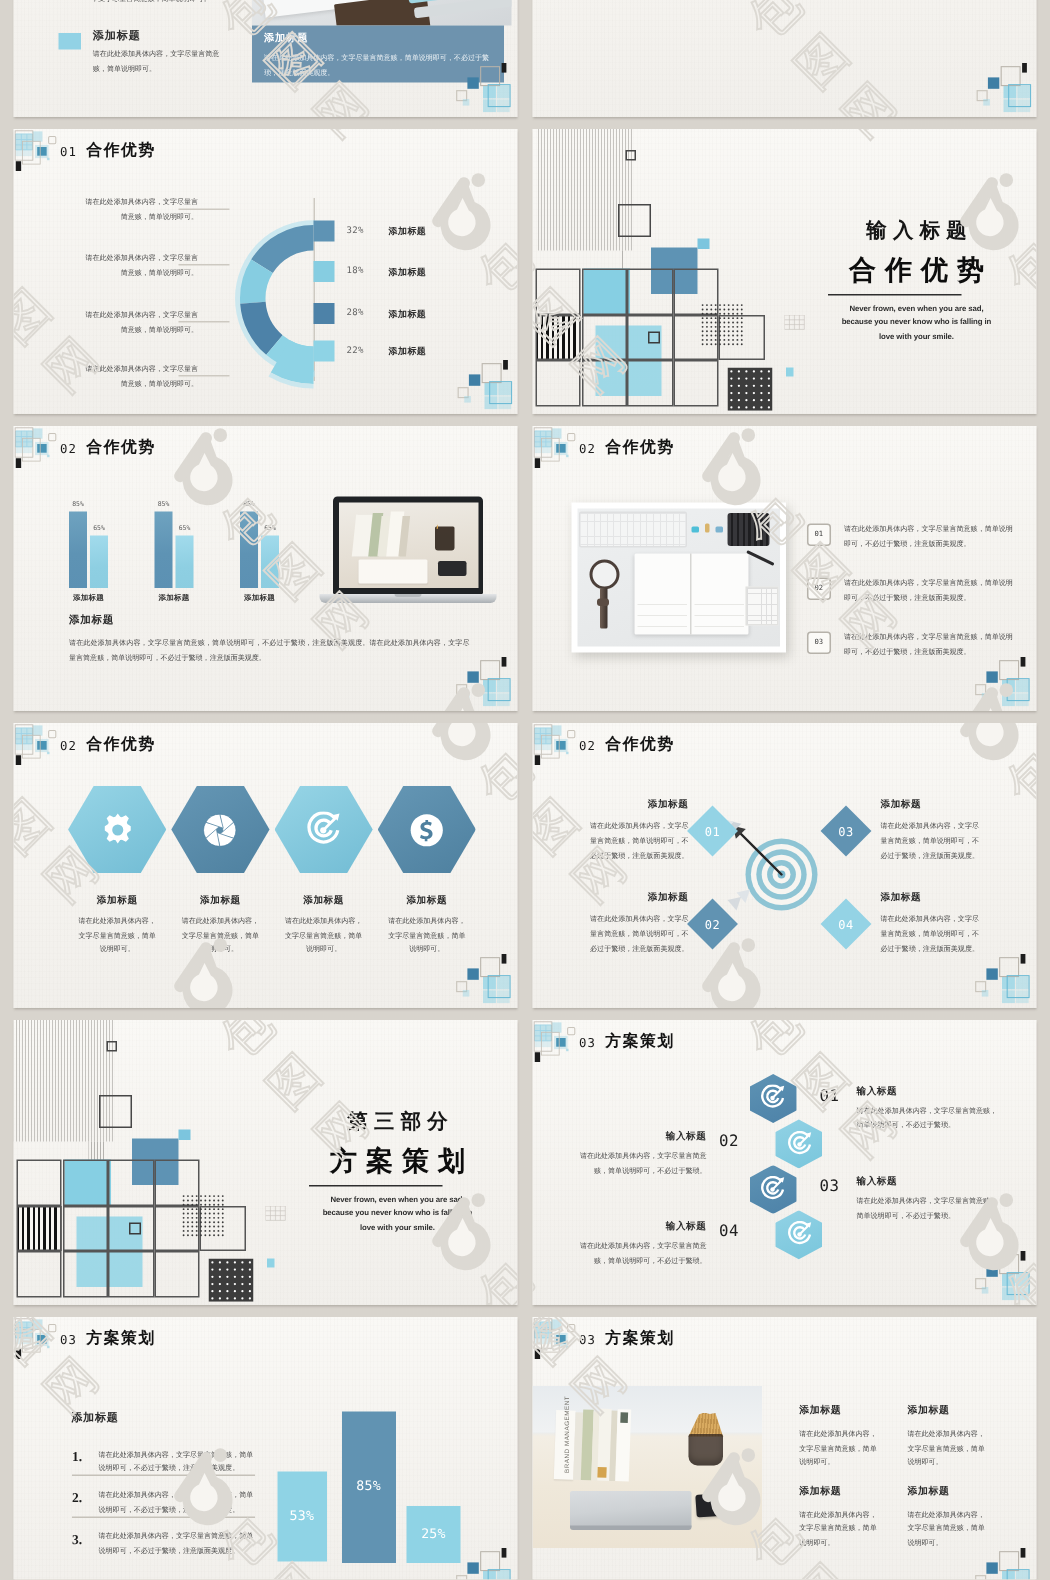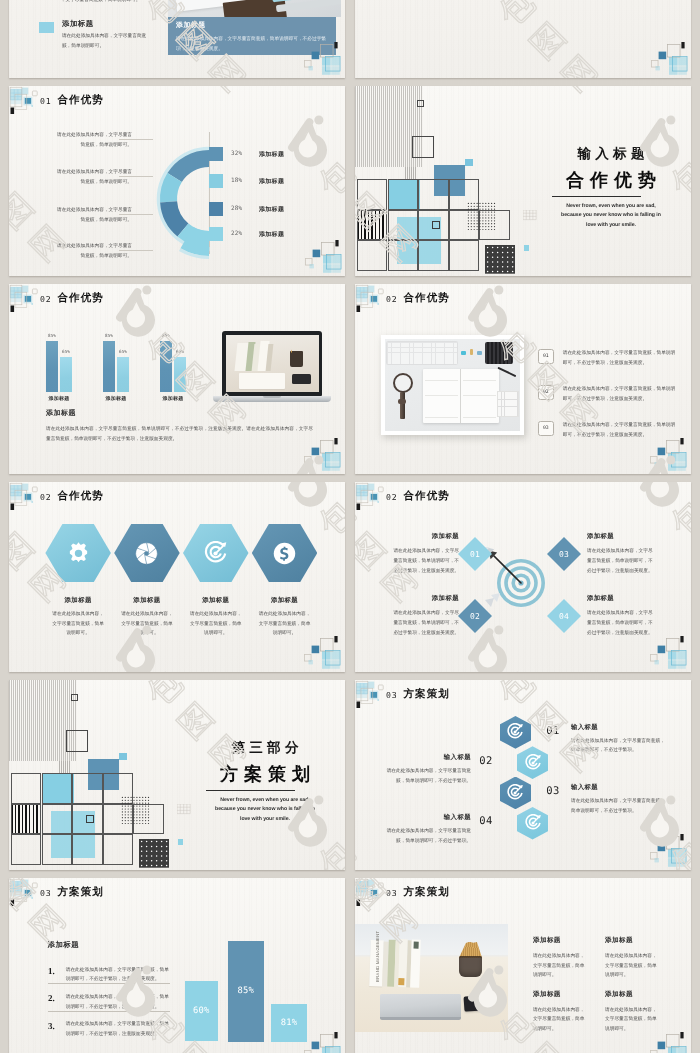--- a/index.html
+++ b/index.html
@@ -1448,25 +1448,25 @@
         <div class="st" style="left:38.5px;top:62px;font-size:7.4px;letter-spacing:.5px">添加标题</div>
         <div style="position:absolute;left:39px;top:88.0px;font-size:9px;font-weight:700;color:#1d1d1d;font-family:'Liberation Serif',serif">1.</div>
         <div class="bt" style="left:56.7px;top:86.5px;width:105px;line-height:2.08">请在此处添加具体内容，文字尽量言简意赅，简单说明即可，不必过于繁琐，注意版面美观度。</div>
         <div style="position:absolute;left:38.5px;top:105.1px;width:122.5px;height:.5px;background:#c5c1b9"></div>
         <div style="position:absolute;left:39px;top:115.4px;font-size:9px;font-weight:700;color:#1d1d1d;font-family:'Liberation Serif',serif">2.</div>
         <div class="bt" style="left:56.7px;top:113.9px;width:105px;line-height:2.08">请在此处添加具体内容，文字尽量言简意赅，简单说明即可，不必过于繁琐，注意版面美观度。</div>
         <div style="position:absolute;left:38.5px;top:132.5px;width:122.5px;height:.5px;background:#c5c1b9"></div>
         <div style="position:absolute;left:39px;top:142.8px;font-size:9px;font-weight:700;color:#1d1d1d;font-family:'Liberation Serif',serif">3.</div>
         <div class="bt" style="left:56.7px;top:141.3px;width:105px;line-height:2.08">请在此处添加具体内容，文字尽量言简意赅，简单说明即可，不必过于繁琐，注意版面美观度。</div>
         <div style="position:absolute;left:175.5px;top:103.4px;width:33.6px;height:60.1px;background:#8fd3e5"></div>
-        <div style="position:absolute;left:175.5px;top:128.4px;width:33.6px;text-align:center;font-size:8.8px;color:#fff;font-family:'DejaVu Sans Mono',monospace;letter-spacing:.2px">60%</div>
+        <div style="position:absolute;left:175.5px;top:128.4px;width:33.6px;text-align:center;font-size:8.8px;color:#fff;font-family:'DejaVu Sans Mono',monospace;letter-spacing:.2px">53%</div>
         <div style="position:absolute;left:218.8px;top:62.5px;width:36.0px;height:101.0px;background:#6193b2"></div>
         <div style="position:absolute;left:218.8px;top:108.0px;width:36.0px;text-align:center;font-size:8.8px;color:#fff;font-family:'DejaVu Sans Mono',monospace;letter-spacing:.2px">85%</div>
         <div style="position:absolute;left:262.0px;top:126.0px;width:36.0px;height:37.5px;background:#8fd3e5"></div>
-        <div style="position:absolute;left:262.0px;top:139.8px;width:36.0px;text-align:center;font-size:8.8px;color:#fff;font-family:'DejaVu Sans Mono',monospace;letter-spacing:.2px">81%</div>
+        <div style="position:absolute;left:262.0px;top:139.8px;width:36.0px;text-align:center;font-size:8.8px;color:#fff;font-family:'DejaVu Sans Mono',monospace;letter-spacing:.2px">25%</div>
         <svg style="position:absolute;left:292px;top:151px" width="42" height="36" viewBox="0 0 42 36">
 <rect x="21" y="18" width="8.6" height="8.6" fill="#8fd3e6" opacity=".75"></rect>
 <rect x="30.2" y="18" width="8.6" height="8.6" fill="#8fd3e6" opacity=".5"></rect>
 <rect x="21" y="27.2" width="8.6" height="8.6" fill="#8fd3e6" opacity=".55"></rect>
 <rect x="30.2" y="27.2" width="8.6" height="8.6" fill="#8fd3e6" opacity=".35"></rect>
 <rect x="10.6" y="12.6" width="7.6" height="7.6" fill="#3f7fa5"></rect>
 <rect x="19.45" y="5.45" width="12.6" height="12.6" fill="none" stroke="#b8b3aa" stroke-width=".7"></rect>
 <rect x="24.45" y="17.45" width="14.6" height="14.6" fill="none" stroke="#69b9d4" stroke-width=".7"></rect>
 <rect x="3.45" y="21.45" width="6.6" height="6.6" fill="none" stroke="#cbc6bd" stroke-width=".8"></rect>
 <rect x="33.4" y="3" width="3.2" height="6.4" fill="#1d1d1d"></rect>

